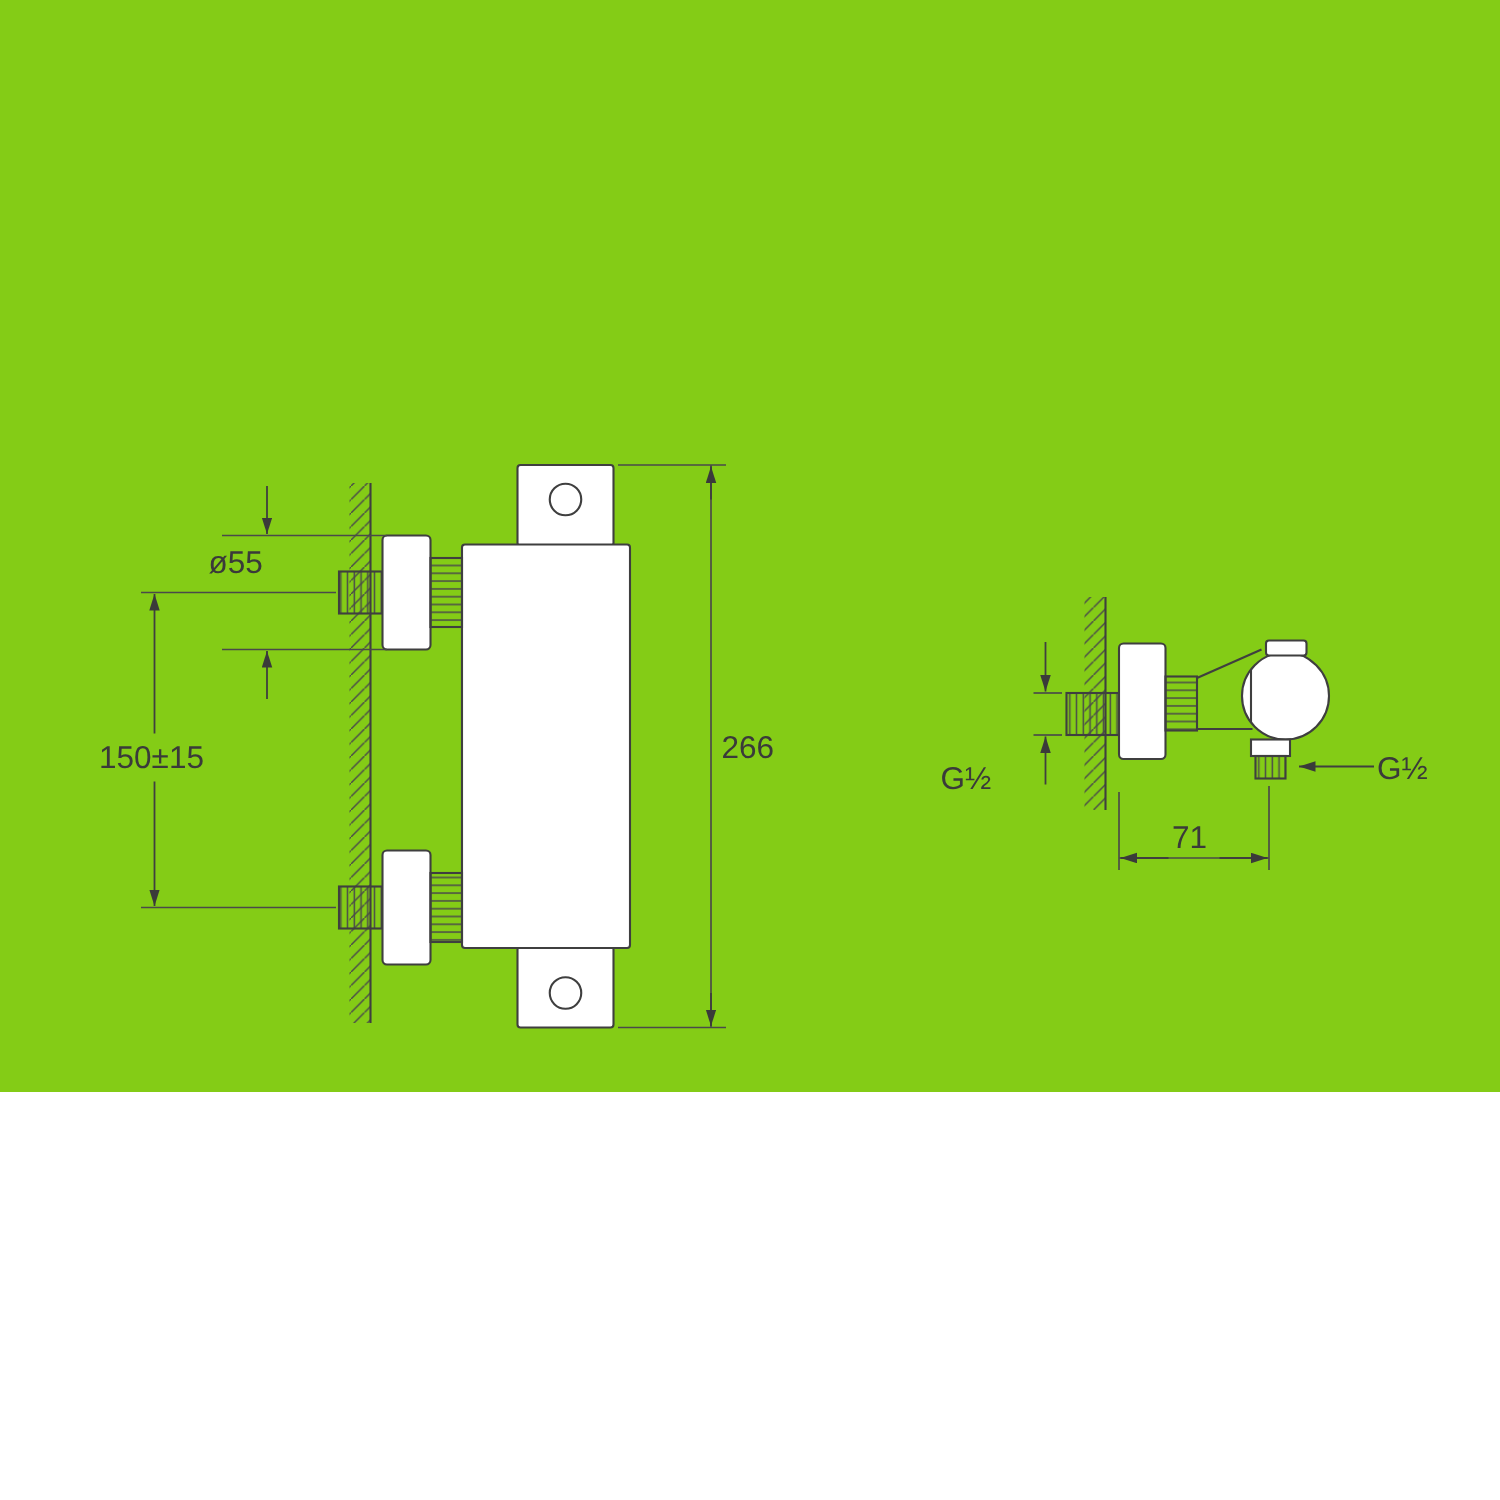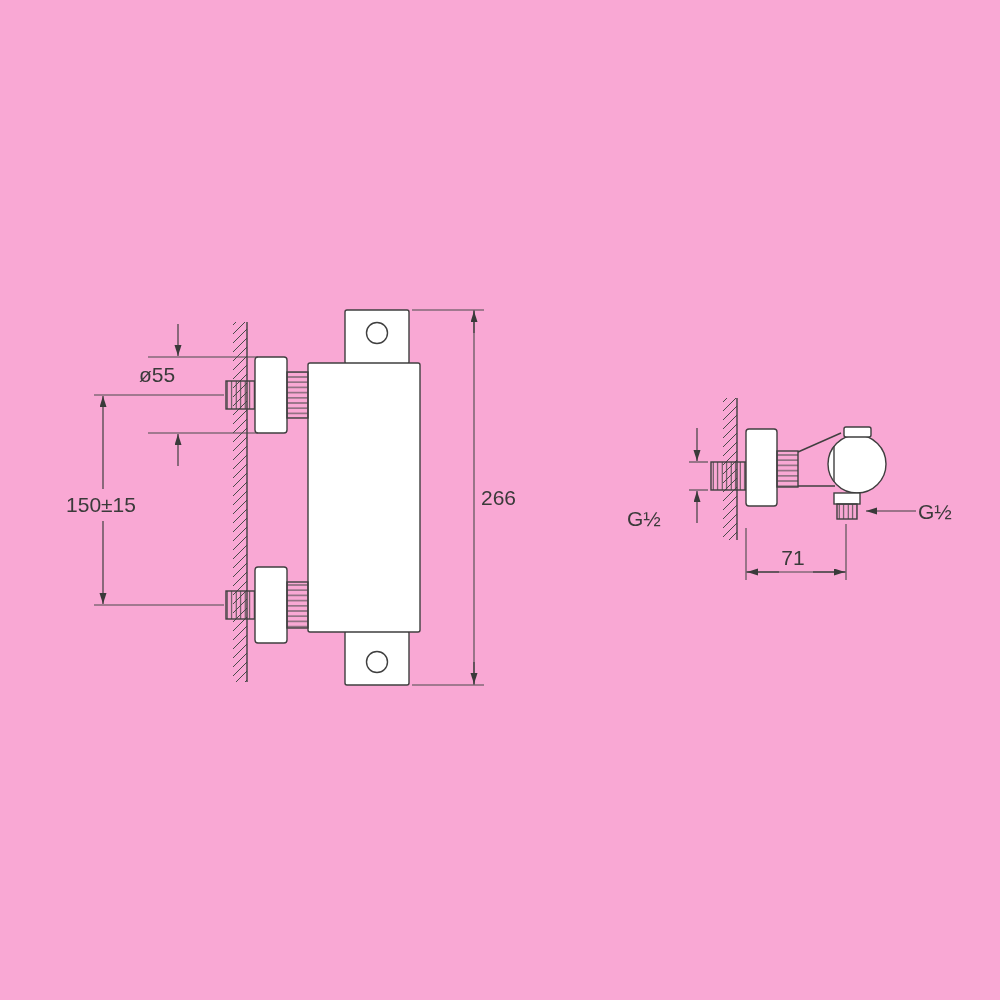--- a/index.html
+++ b/index.html
@@ -5,22 +5,22 @@
   html, body {
     margin: 0;
     padding: 0;
     background: #ffffff;
     width: 1000px;
     height: 1000px;
     overflow: hidden;
   }
   .drawing-canvas {
     width: 1000px;
-    height: 1000px;
-    background: #f9a8d4;
+    height: 728px;
+    background: #84cc16;
   }
   .ln   { stroke: #3f3f3f; stroke-width: 1.4; fill: none; }
   .lnw  { stroke: #3f3f3f; stroke-width: 1.4; fill: #ffffff; }
   .thin { stroke: #4a4a4a; stroke-width: 1.1; fill: none; }
   .arrow { stroke: #3f3f3f; stroke-width: 1.2; fill: none; }
   .dim-text {
     font-family: "Liberation Sans", "DejaVu Sans", sans-serif;
     font-size: 21px;
     fill: #3a3a3a;
   }

